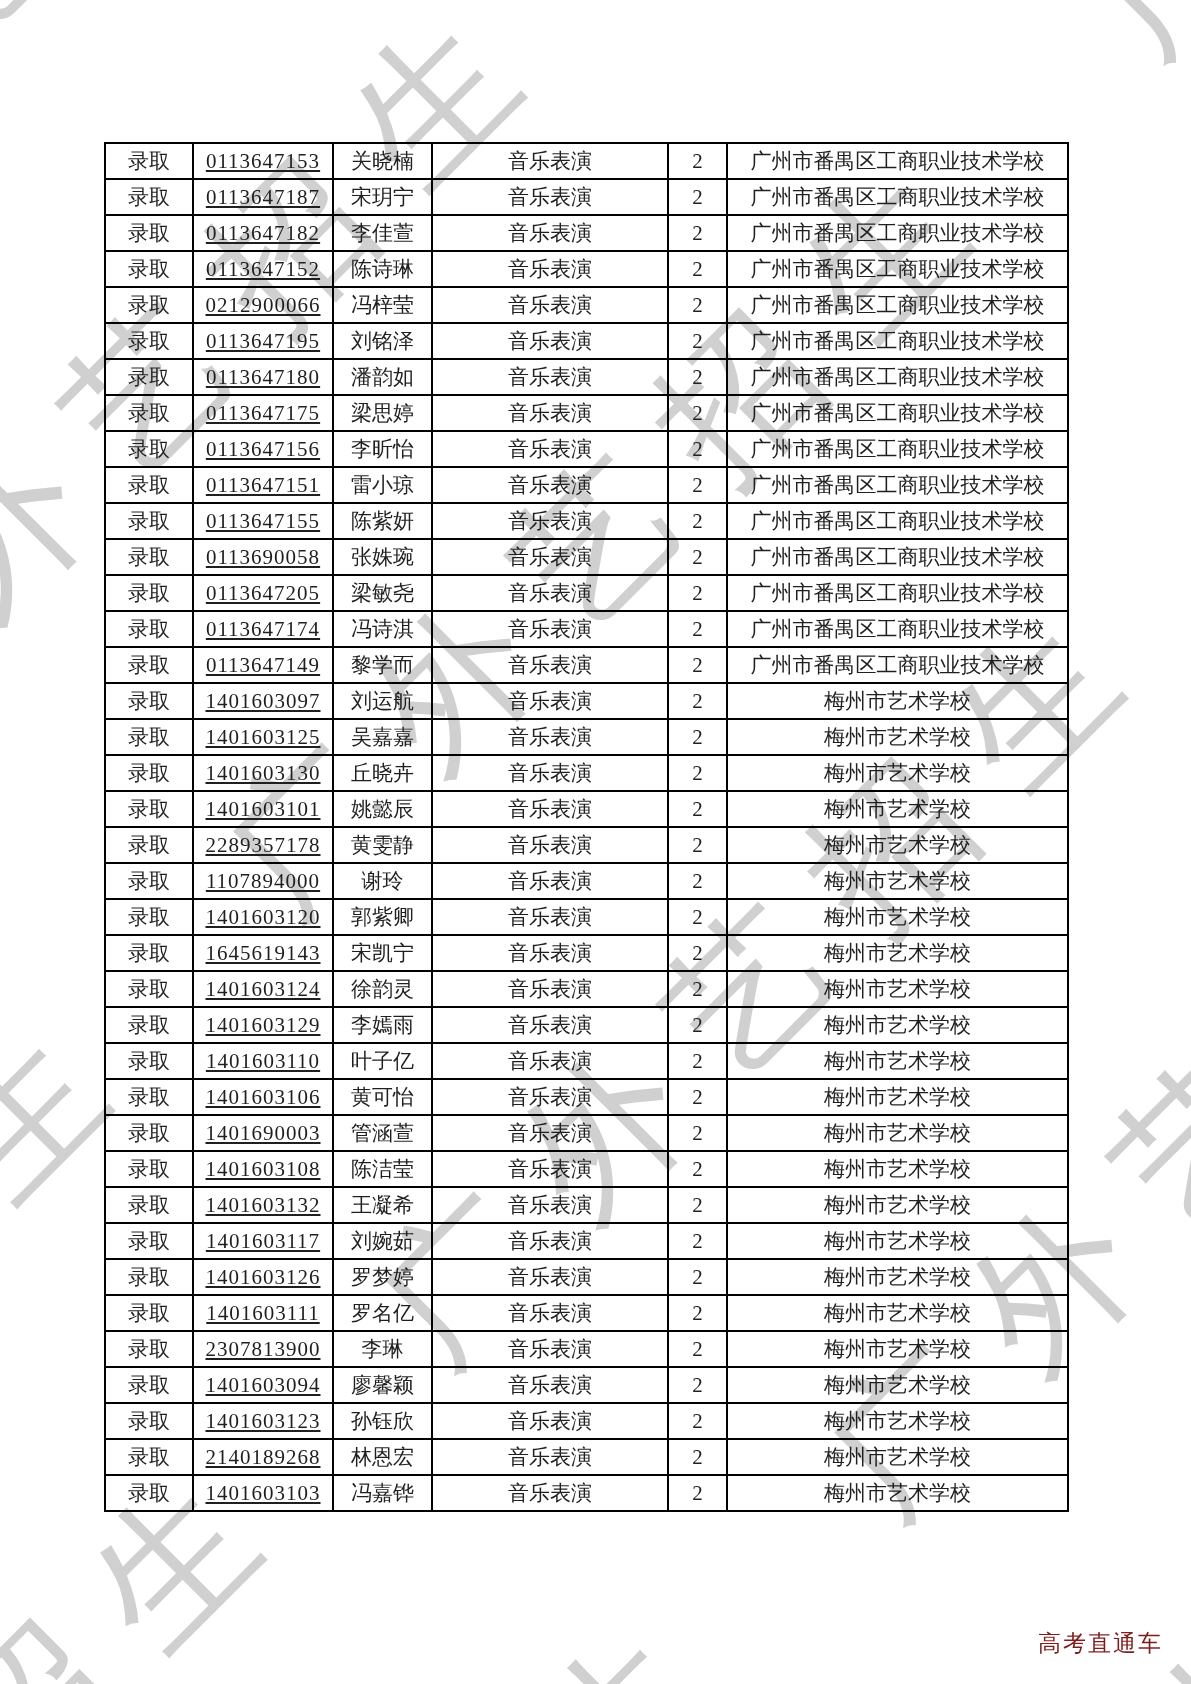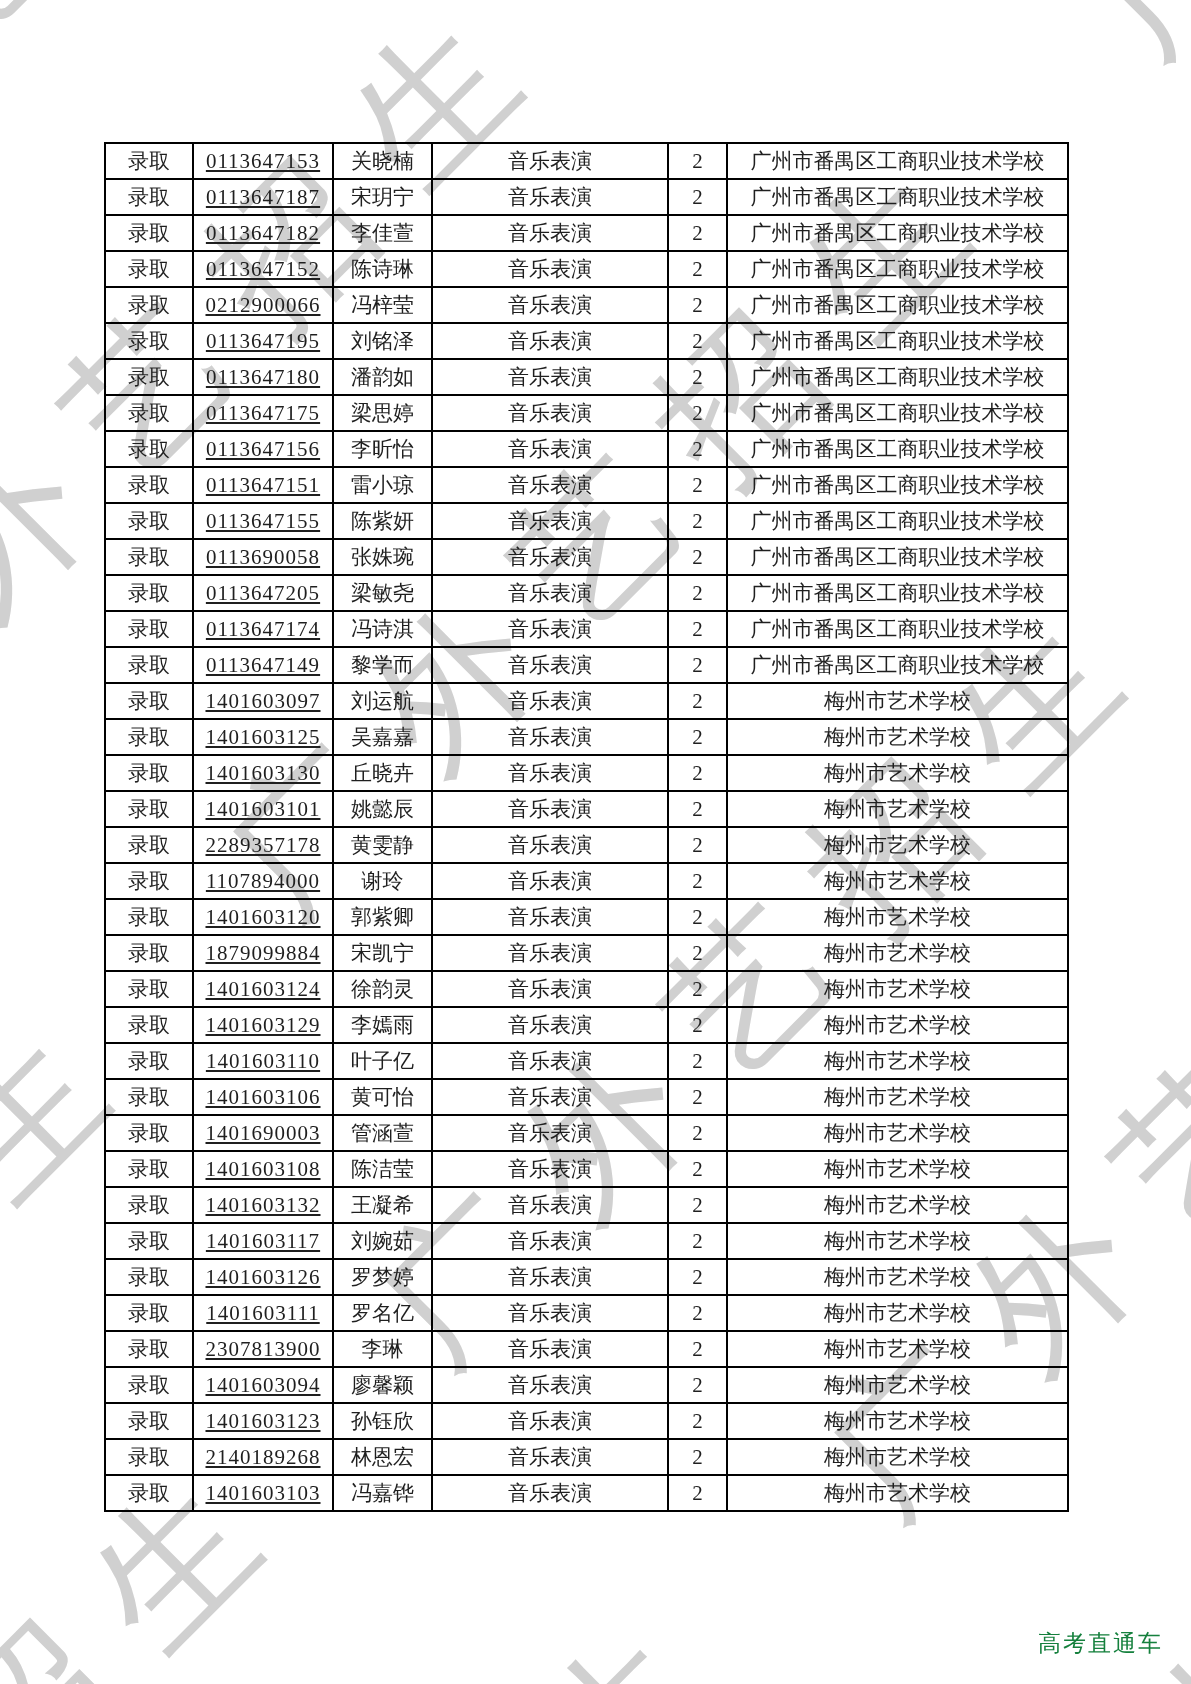--- a/index.html
+++ b/index.html
@@ -68,21 +68,21 @@
   }
   td.c-no { letter-spacing: 1px; text-decoration: underline; }
 
   
   .footer-brand {
     position: absolute;
     top: 1628px;
     right: 28px;
     font-size: 23px;
     letter-spacing: 2px;
-    color: #15803d;
+    color: #7f1d1d;
     z-index: 1;
     font-family: "Liberation Sans", "DejaVu Sans", sans-serif;
   }
 </style>
 </head>
 <body>
 
 <div class="watermark-layer">
   <div class="watermark-rotor">
     <div class="watermark-line">广外艺招生　广外艺招生　广外艺招生</div>
@@ -278,21 +278,21 @@
       <tr>
       <td class="c-status">录取</td>
       <td class="c-no">1401603120</td>
       <td class="c-name">郭紫卿</td>
       <td class="c-major">音乐表演</td>
       <td class="c-quota">2</td>
       <td class="c-school">梅州市艺术学校</td>
     </tr>
       <tr>
       <td class="c-status">录取</td>
-      <td class="c-no">1879099884</td>
+      <td class="c-no">1645619143</td>
       <td class="c-name">宋凯宁</td>
       <td class="c-major">音乐表演</td>
       <td class="c-quota">2</td>
       <td class="c-school">梅州市艺术学校</td>
     </tr>
       <tr>
       <td class="c-status">录取</td>
       <td class="c-no">1401603124</td>
       <td class="c-name">徐韵灵</td>
       <td class="c-major">音乐表演</td>

